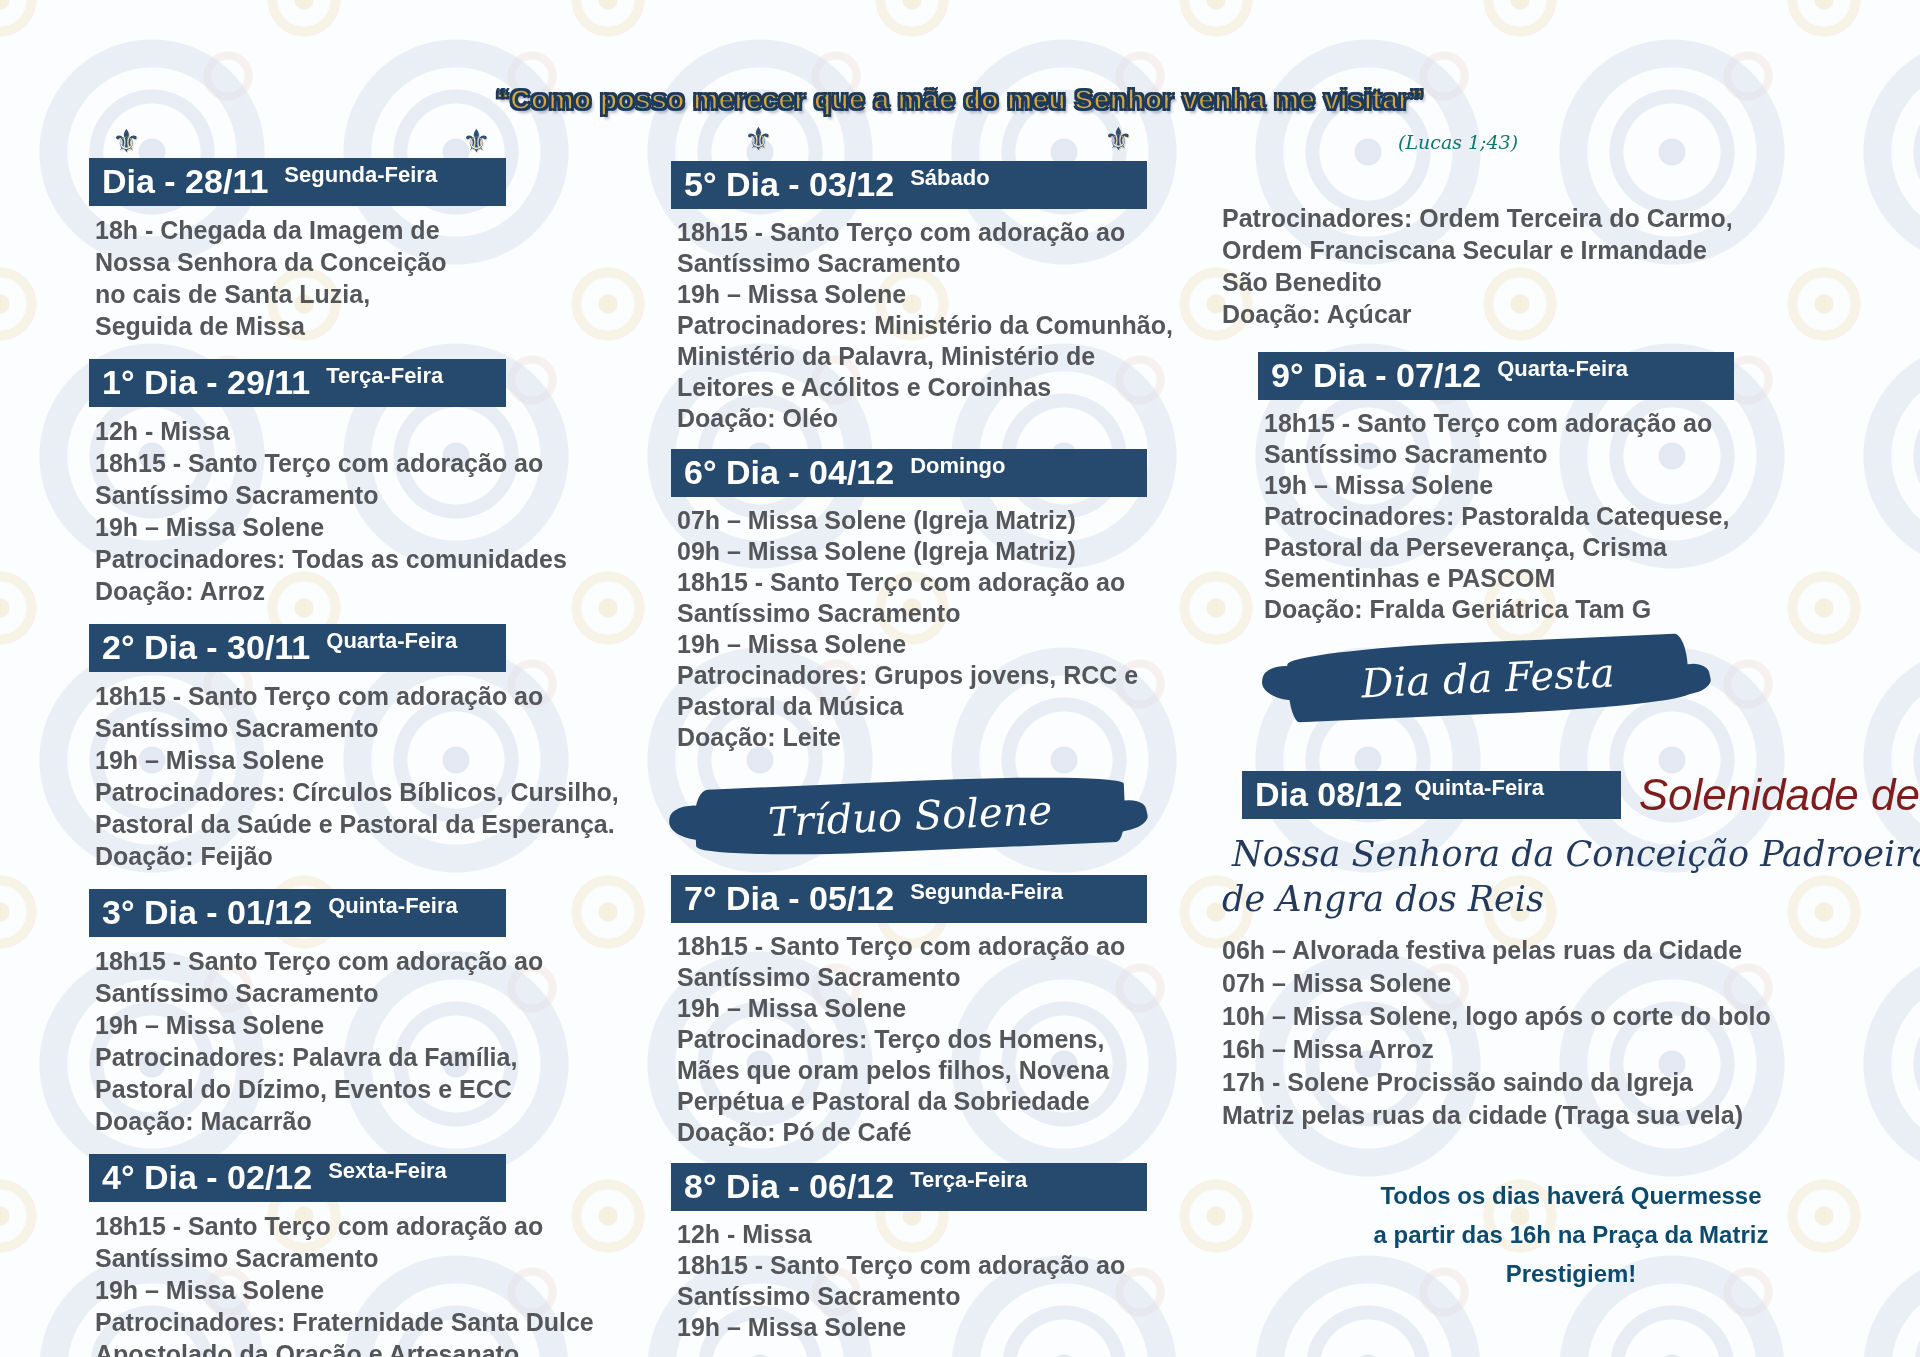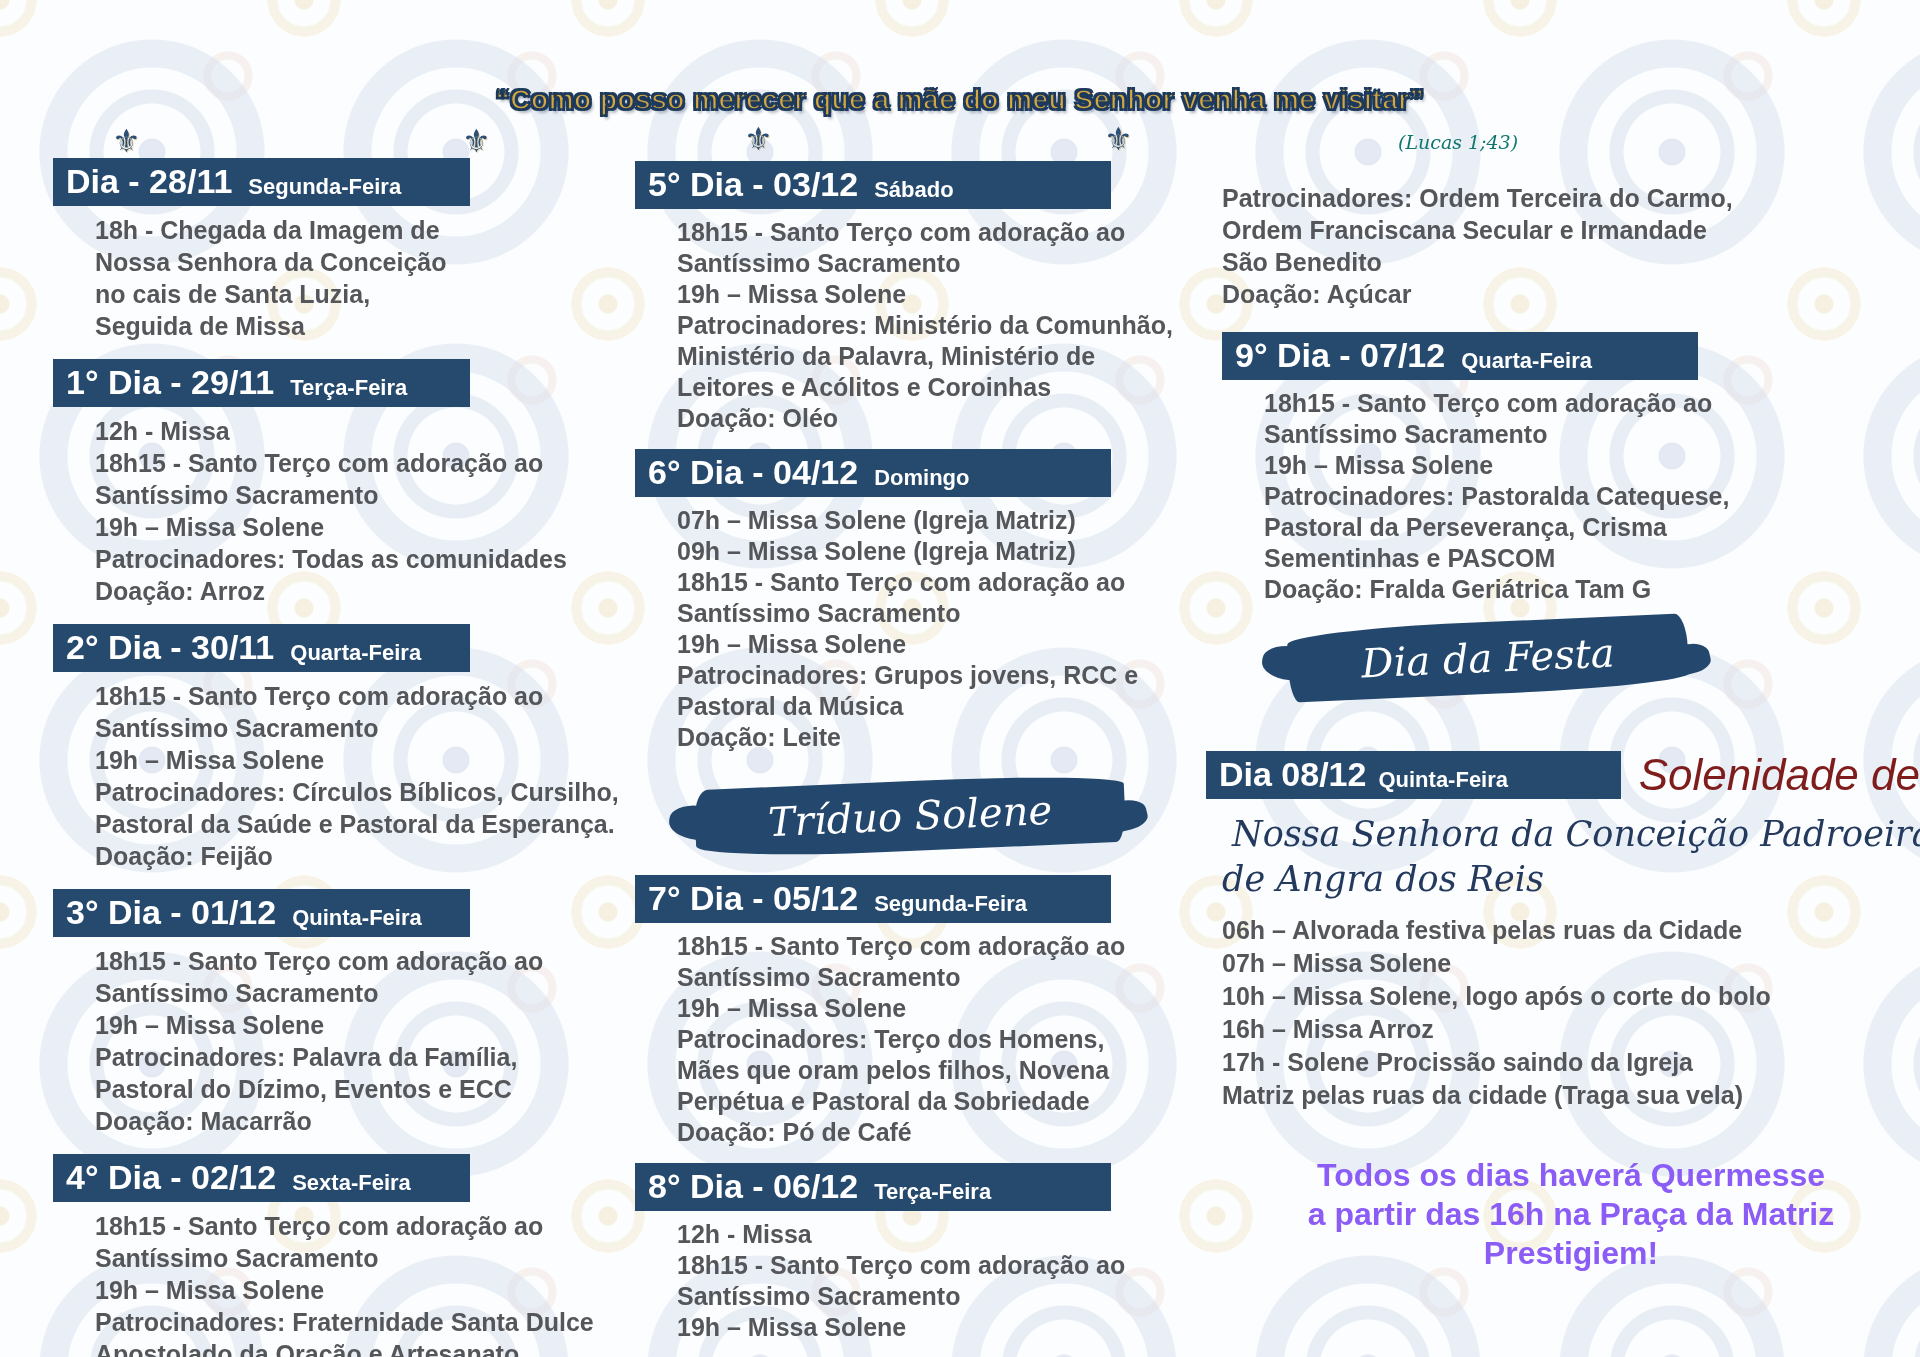--- a/index.html
+++ b/index.html
@@ -24,22 +24,22 @@
          font-size:28px;letter-spacing:.5px;color:#d7a73f;-webkit-text-stroke:1.7px #1d3a5c;
          text-shadow:2px 2px 0 #1d3a5c,-2px 2px 0 #1d3a5c,2px -2px 0 #1d3a5c,-2px -2px 0 #1d3a5c,3px 4px 3px rgba(20,40,70,.35);}
   .reference{position:absolute;top:131px;left:1398px;font-family:"DejaVu Serif",serif;
              font-style:italic;font-size:19px;color:#0f766e;}
 
   .col{position:absolute;}
   .col-left{left:53px;top:158px;width:575px;}
   .col-mid{left:635px;top:161px;width:585px;}
   .col-right{left:1222px;top:178px;width:698px;}
 
-  .banner{box-sizing:border-box;display:flex;align-items:flex-end;gap:16px;
-          background:#264a6e;color:#ffffff;padding:6px 13px 8px;}
+  .banner{box-sizing:border-box;display:flex;align-items:flex-start;gap:16px;
+          background:#264a6e;color:#ffffff;padding:6px 13px 8px;margin-left:36px;}
   .banner-title{font-size:34px;font-weight:bold;line-height:1;white-space:nowrap;}
   .banner-weekday{font-size:22px;font-weight:bold;line-height:1;white-space:nowrap;}
   .col-left .banner{width:417px;}
   .col-mid .banner{width:476px;}
   .col-right .banner{width:476px;}
 
   .section{margin-bottom:17px;}
   .col-mid .section{margin-bottom:15px;}
   .sec-body{padding-top:8px;margin-left:42px;}
   .line{font-size:25px;font-weight:bold;color:#54565a;line-height:31px;white-space:nowrap;}
@@ -50,37 +50,37 @@
   .brush::before{content:"";position:absolute;left:-26px;top:16px;width:62px;height:34px;
          background:#24486d;border-radius:50% 40% 60% 50%;transform:rotate(9deg);}
   .brush::after{content:"";position:absolute;right:-22px;bottom:10px;width:56px;height:30px;
          background:#24486d;border-radius:60% 50% 40% 55%;transform:rotate(-11deg);}
   .brush-text{font-family:"DejaVu Serif",serif;font-style:italic;font-size:40px;white-space:nowrap;}
   .brush-triduo{width:430px;height:70px;margin:28px 0 24px 60px;
          border-radius:14px 48% 10px 44% / 42% 12px 52% 14px;}
   .brush-festa{width:400px;height:72px;margin:14px 0 0 66px;
          border-radius:44% 12px 48% 10px / 14px 46% 12px 50%;}
 
-  .carryover{padding-top:4px;margin-bottom:22px;}
+  .carryover{padding-top:4px;margin-bottom:22px;margin-top:20px;}
   .carryover .line{line-height:32px;}
 
   .feast{margin-top:56px;}
   .feast-head{display:flex;align-items:center;gap:18px;margin-left:-16px;}
   .feast-banner{width:372px;gap:12px;}
   .script-inline{font-family:Liberation Sans, sans-serif;font-style:italic;font-size:44px;
                  color:#7f1d1d;white-space:nowrap;}
   .feast-scripts{padding-top:12px;}
   .script-line{font-family:"DejaVu Serif",serif;font-style:italic;font-size:35px;
                color:#233a5e;line-height:45px;white-space:nowrap;}
   .script-line:first-child{padding-left:10px;}
   .feast-lines{padding-top:12px;}
   .feast-lines .line{line-height:33px;}
 
   .footer{margin-top:44px;text-align:center;}
-  .footer-line{font-size:32px;font-weight:bold;color:#8b5cf6;line-height:39px;white-space:nowrap;}
+  .footer-line{font-size:24px;font-weight:bold;color:#0c4a6e;line-height:39px;white-space:nowrap;}
 </style>
 </head>
 <body>
 
 <div class="page">
   <div class="bg-pattern"></div>
 
   <span class="ornament" style="left:112px;top:122px;">⚜</span>
   <span class="ornament" style="left:462px;top:122px;">⚜</span>
   <span class="ornament" style="left:744px;top:120px;">⚜</span>

